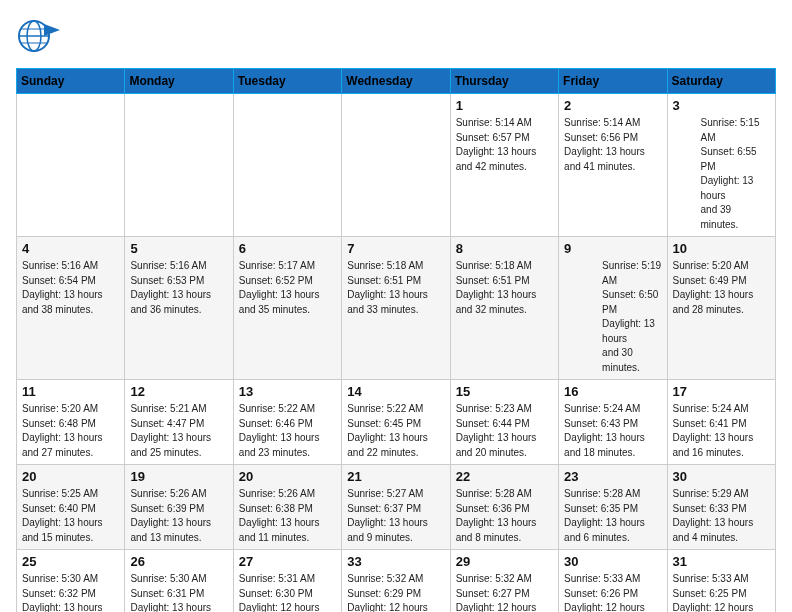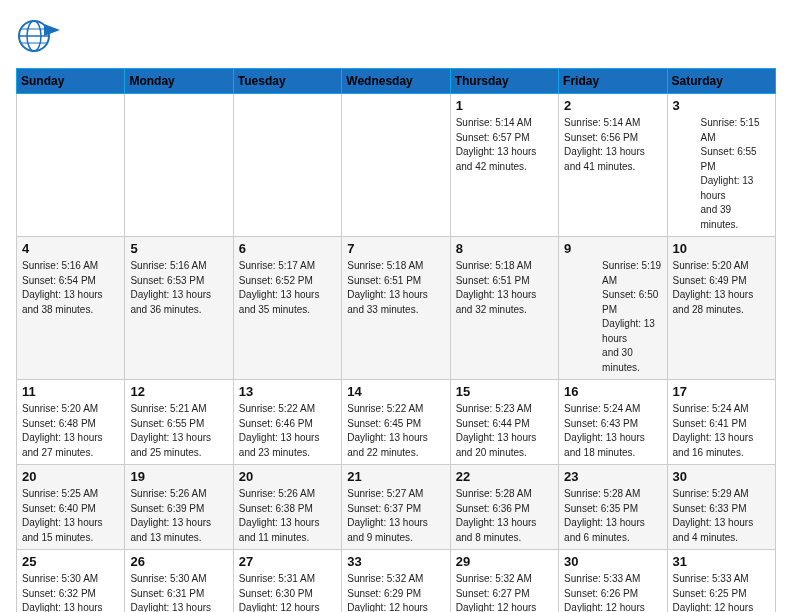--- a/index.html
+++ b/index.html
@@ -213,21 +213,21 @@
         <td>
           <div class="day-num">11</div>
           <div class="day-info" style="white-space: pre-line;">Sunrise: 5:20 AM
 Sunset: 6:48 PM
 Daylight: 13 hours
 and 27 minutes.</div>
         </td>
         <td>
           <div class="day-num">12</div>
           <div class="day-info" style="white-space: pre-line;">Sunrise: 5:21 AM
-Sunset: 6:55 PM
+Sunset: 4:47 PM
 Daylight: 13 hours
 and 25 minutes.</div>
         </td>
         <td>
           <div class="day-num">13</div>
           <div class="day-info" style="white-space: pre-line;">Sunrise: 5:22 AM
 Sunset: 6:46 PM
 Daylight: 13 hours
 and 23 minutes.</div>
         </td>

